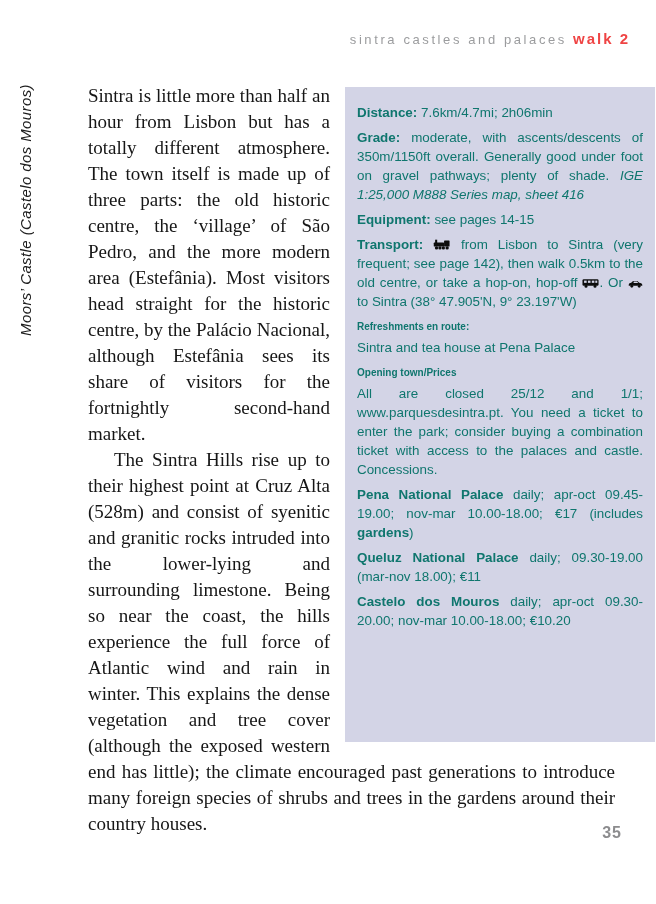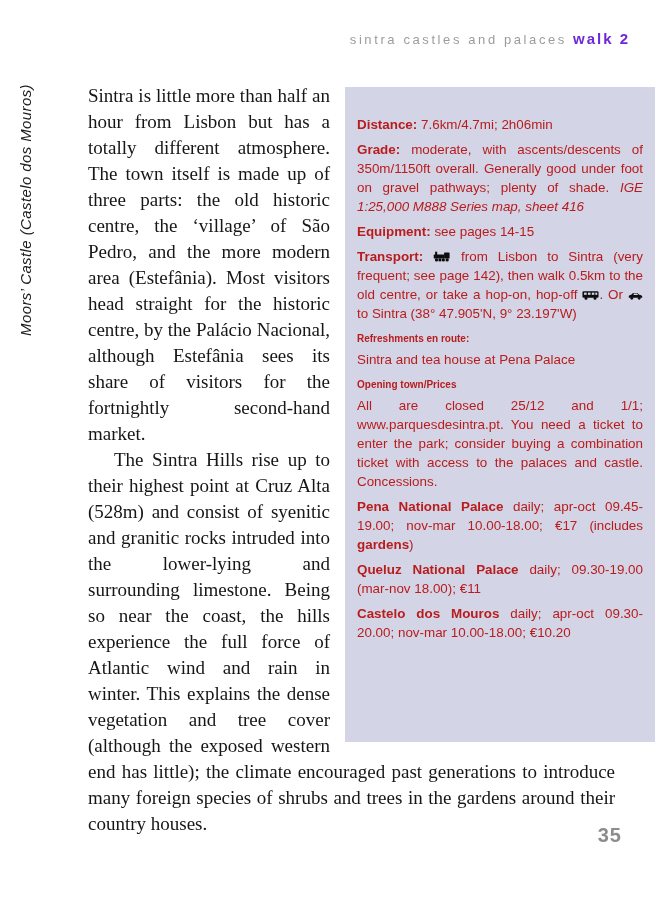--- a/index.html
+++ b/index.html
@@ -6,52 +6,52 @@
   html, body { background: #ffffff; }
   body { width: 656px; height: 904px; position: relative; overflow: hidden;
          font-family: "Liberation Sans", sans-serif; }
 
   .page { position: absolute; inset: 0; background: #ffffff; }
 
   
   .header { position: absolute; top: 30px; right: 26px; white-space: nowrap;
             color: #9b9c9e; font-size: 13px; letter-spacing: 2.6px; }
   .header .walk { font-weight: 700; font-size: 15px; letter-spacing: 2px;
-                  color: #6d28d9; margin-left: 6px; }
+                  color: #ef4444; margin-left: 6px; }
 
   
   .margin-caption { position: absolute; left: 17px; top: 84px; height: 252px;
                     writing-mode: vertical-rl; transform: rotate(180deg);
                     font-style: italic; font-size: 15px; letter-spacing: 0.4px;
                     color: #1c1c1c; white-space: nowrap; }
 
   
   .content { position: absolute; left: 88px; top: 83px; width: 527px;
              font-family: "Liberation Serif", serif; font-size: 19px;
              line-height: 26px; color: #161616; text-align: justify; }
   .content p.body-para { margin: 0; }
   .content p.indent { text-indent: 26px; }
 
   
   .infobox { float: right; width: 310px; margin: 4px -40px 10px 15px;
-             padding: 28px 12px 12px; background: #d3d4e6; min-height: 655px;
+             padding: 16px 12px 12px; background: #d3d4e6; min-height: 655px;
              font-family: "Liberation Sans", sans-serif; font-size: 13.4px;
-             line-height: 19px; color: #b91c1c; text-align: justify;
+             line-height: 19px; color: #0f766e; text-align: justify;
              text-indent: 0; }
   .infobox p { margin: 0 0 6px 0; }
   .infobox p:last-child { margin-bottom: 16px; }
   .b { font-weight: 700; }
   .it { font-style: italic; }
   .ib-head { font-weight: 700; font-size: 10px; margin-bottom: 2px !important; }
 
   .ticon { display: inline-block; vertical-align: -1px; fill: #0d0d0d; }
 
   
   .pageno { position: absolute; top: 824px; right: 34px; font-weight: 700;
-            font-size: 20px; letter-spacing: 1px; color: #8c8c8e; }
+            font-size: 16px; letter-spacing: 1px; color: #8c8c8e; }
 </style>
 </head>
 <body>
 
 <div class="page">
 
   <div class="header">
     <span>sintra castles and palaces</span><span class="walk">walk 2</span>
   </div>
 

